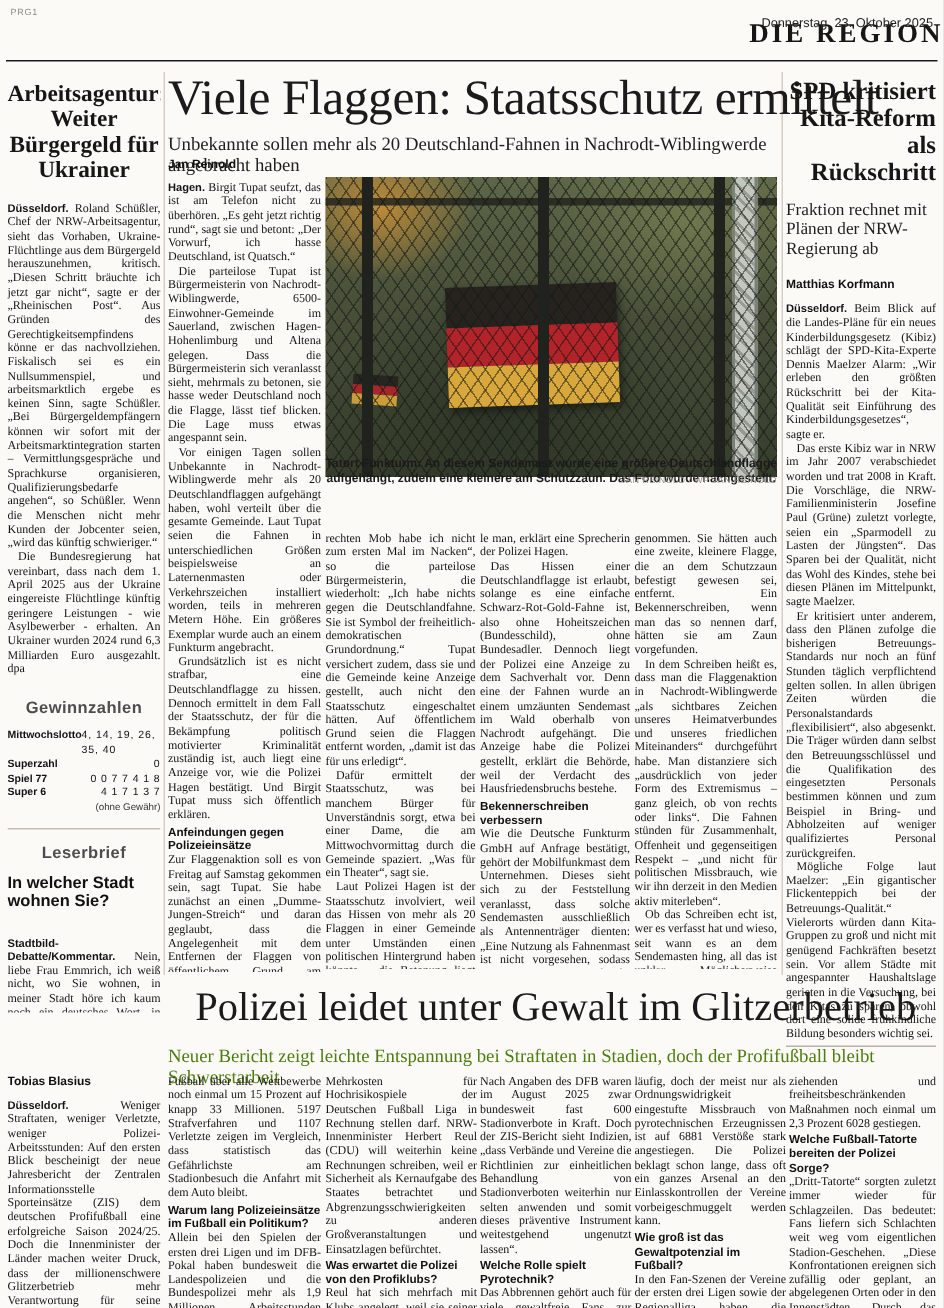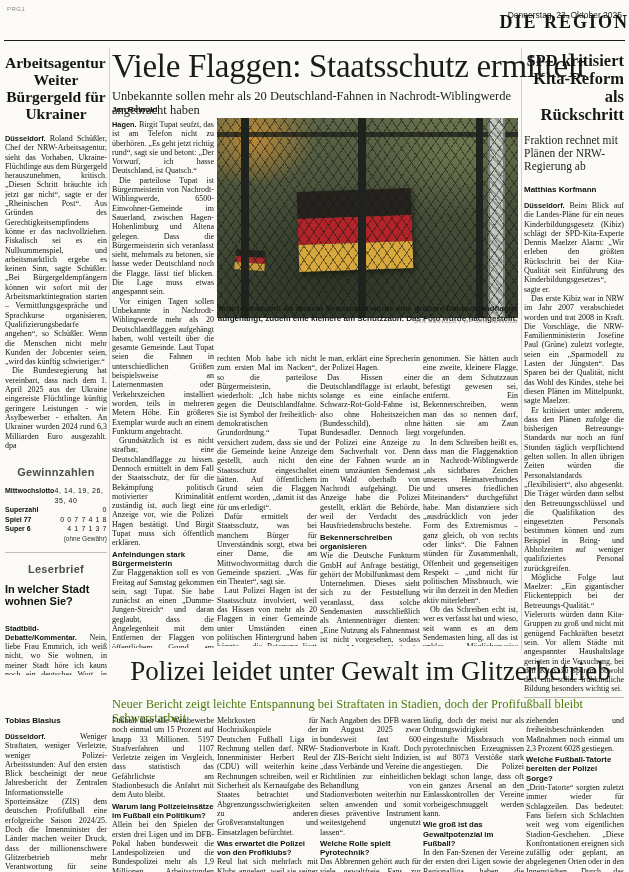--- a/index.html
+++ b/index.html
@@ -139,21 +139,21 @@
   <div class="main">
     <div class="main-h1">Viele Flaggen: Staatsschutz ermittelt</div>
     <div class="main-sub">Unbekannte sollen mehr als 20 Deutschland-Fahnen in Nachrodt-Wiblingwerde angebracht haben</div>
     <div class="byline main-byline">Jan Reinold</div>
 
     <div class="mcol col1 body">
         <p class="noind"><b>Hagen. </b>Birgit Tupat seufzt, das ist am Telefon nicht zu überhören. „Es geht jetzt richtig rund“, sagt sie und betont: „Der Vorwurf, ich hasse Deutschland, ist Quatsch.“</p>
         <p>Die parteilose Tupat ist Bürgermeisterin von Nachrodt-Wiblingwerde, 6500-Einwohner-Gemeinde im Sauerland, zwischen Hagen-Hohenlimburg und Altena gelegen. Dass die Bürgermeisterin sich veranlasst sieht, mehrmals zu betonen, sie hasse weder Deutschland noch die Flagge, lässt tief blicken. Die Lage muss etwas angespannt sein.</p>
         <p>Vor einigen Tagen sollen Unbekannte in Nachrodt-Wiblingwerde mehr als 20 Deutschlandflaggen aufgehängt haben, wohl verteilt über die gesamte Gemeinde. Laut Tupat seien die Fahnen in unterschiedlichen Größen beispielsweise an Laternenmasten oder Verkehrszeichen installiert worden, teils in mehreren Metern Höhe. Ein größeres Exemplar wurde auch an einem Funkturm angebracht.</p>
         <p>Grundsätzlich ist es nicht strafbar, eine Deutschlandflagge zu hissen. Dennoch ermittelt in dem Fall der Staatsschutz, der für die Bekämpfung politisch motivierter Kriminalität zuständig ist, auch liegt eine Anzeige vor, wie die Polizei Hagen bestätigt. Und Birgit Tupat muss sich öffentlich erklären.</p>
-        <div class="subhead">Anfeindungen stark Bürgermeisterin</div>
+        <div class="subhead">Anfeindungen gegen Polizeieinsätze</div>
         <p>Zur Flaggenaktion soll es von Freitag auf Samstag gekommen sein, sagt Tupat. Sie habe zunächst an einen „Dumme-Jungen-Streich“ und daran geglaubt, dass die Angelegenheit mit dem Entfernen der Flaggen von öffentlichem Grund am vergangenen Montag erledigt wäre. So einfach war es aber nicht.</p>
       </div>
 
     <div class="photo">
       <div class="ph-rail"></div>
       <div class="ph-tower"></div>
       <div class="ph-flag">
         <div style="background:#26231f"></div>
         <div style="background:#b3242a"></div>
         <div style="background:#d9a83c"></div>
@@ -172,21 +172,21 @@
     </div>
 
     <div class="mcol col2 body">
         <p class="noind">rechten Mob habe ich nicht zum ersten Mal im Nacken“, so die parteilose Bürgermeisterin, die wiederholt: „Ich habe nichts gegen die Deutschlandfahne. Sie ist Symbol der freiheitlich-demokratischen Grundordnung.“ Tupat versichert zudem, dass sie und die Gemeinde keine Anzeige gestellt, auch nicht den Staatsschutz eingeschaltet hätten. Auf öffentlichem Grund seien die Flaggen entfernt worden, „damit ist das für uns erledigt“.</p>
         <p>Dafür ermittelt der Staatsschutz, was bei manchem Bürger für Unverständnis sorgt, etwa bei einer Dame, die am Mittwochvormittag durch die Gemeinde spaziert. „Was für ein Theater“, sagt sie.</p>
         <p>Laut Polizei Hagen ist der Staatsschutz involviert, weil das Hissen von mehr als 20 Flaggen in einer Gemeinde unter Umständen einen politischen Hintergrund haben könnte – die Betonung liegt auf: haben könnte. In der Pressestelle der Polizei ist man (ähnlich wie Tupat) darum bemüht, die wohl teils wilde Diskussion über die Flaggenaktion und die Ermittlungen des Staatsschutzes einzufangen. Der Staatsschutz habe eine „niedrige Einschreitschwelle“. Sobald auch nur der leiseste Verdacht aufkomme, es könne eine politische Motivation hinter einer Straftat stehen, ermitte-</p>
       </div>
     <div class="mcol col3 body">
         <p class="noind">le man, erklärt eine Sprecherin der Polizei Hagen.</p>
         <p>Das Hissen einer Deutschlandflagge ist erlaubt, solange es eine einfache Schwarz-Rot-Gold-Fahne ist, also ohne Hoheitszeichen (Bundesschild), ohne Bundesadler. Dennoch liegt der Polizei eine Anzeige zu dem Sachverhalt vor. Denn eine der Fahnen wurde an einem umzäunten Sendemast im Wald oberhalb von Nachrodt aufgehängt. Die Anzeige habe die Polizei gestellt, erklärt die Behörde, weil der Verdacht des Hausfriedensbruchs bestehe.</p>
-        <div class="subhead">Bekennerschreiben organisieren</div>
+        <div class="subhead">Bekennerschreiben verbessern</div>
         <p>Wie die Deutsche Funkturm GmbH auf Anfrage bestätigt, gehört der Mobilfunkmast dem Unternehmen. Dieses sieht sich zu der Feststellung veranlasst, dass solche Sendemasten ausschließlich als Antennenträger dienten: „Eine Nutzung als Fahnenmast ist nicht vorgesehen, sodass unser Mast in Nachrodt-Wiblingwerde kurzfristig und unrechtmäßig zweckentfremdet wurde.“ Die Fahne sei inzwischen von einem Dienstleister entfernt worden.</p>
       </div>
     <div class="mcol col4 body">
         <p class="noind">genommen. Sie hätten auch eine zweite, kleinere Flagge, die an dem Schutzzaun befestigt gewesen sei, entfernt. Ein Bekennerschreiben, wenn man das so nennen darf, hätten sie am Zaun vorgefunden.</p>
         <p>In dem Schreiben heißt es, dass man die Flaggenaktion in Nachrodt-Wiblingwerde „als sichtbares Zeichen unseres Heimatverbundes und unseres friedlichen Miteinanders“ durchgeführt habe. Man distanziere sich „ausdrücklich von jeder Form des Extremismus – ganz gleich, ob von rechts oder links“. Die Fahnen stünden für Zusammenhalt, Offenheit und gegenseitigen Respekt – „und nicht für politischen Missbrauch, wie wir ihn derzeit in den Medien aktiv miterleben“.</p>
         <p>Ob das Schreiben echt ist, wer es verfasst hat und wieso, seit wann es an dem Sendemasten hing, all das ist unklar. Möglicherweise wurde es nachträglich angebracht. Denn die Polizei, die mitteilt, das Schreiben nicht zu kennen, war laut eigener Aussage am vergangenen Montag am Tatort. Da habe man nur die Flaggen entdeckt, zudem am Zaun ein anderes Schriftstück. Darauf habe es in schwarz-rot-goldenen Buchstaben geheißen: „National Stolz (sic!) ist kein Verbrechen.“</p>
       </div>
   </div>
 
   <div class="rightcol">
@@ -221,21 +221,21 @@
       <p class="noind">Mehrkosten für Hochrisikospiele der Deutschen Fußball Liga in Rechnung stellen darf. NRW-Innenminister Herbert Reul (CDU) will weiterhin keine Rechnungen schreiben, weil er Sicherheit als Kernaufgabe des Staates betrachtet und Abgrenzungsschwierigkeiten zu anderen Großveranstaltungen und Einsatzlagen befürchtet.</p>
       <div class="subhead">Was erwartet die Polizei von den Profiklubs?</div>
       <p>Reul hat sich mehrfach mit Klubs angelegt, weil sie seiner Ansicht nach zu nachsichtig mit Gewalttätern in der oft einflussreichen Ultra-Szene umgingen. Bei Einlasskontrollen, Stadionverboten oder Pyrotechnik werde zu oft weggesehen.</p>
     </div>
   <div class="bcol bD body">
       <p class="noind">Nach Angaben des DFB waren im August 2025 zwar bundesweit fast 600 Stadionverbote in Kraft. Doch der ZIS-Bericht sieht Indizien, „dass Verbände und Vereine die Richtlinien zur einheitlichen Behandlung von Stadionverboten weiterhin nur selten anwenden und somit dieses präventive Instrument weitestgehend ungenutzt lassen“.</p>
       <div class="subhead">Welche Rolle spielt Pyrotechnik?</div>
       <p>Das Abbrennen gehört auch für viele gewaltfreie Fans zur Einstimmung aufs Spiel. Wegen der Verbrennungsgefahren sind bengalische Fackeln im Zuschauerblock jedoch verboten. Die harten Verstöße gegen das Gesetz über explosionsgefährliche Stoffe sind zwar rück-</p>
     </div>
   <div class="bcol bE body">
-      <p class="noind">läufig, doch der meist nur als Ordnungswidrigkeit eingestufte Missbrauch von pyrotechnischen Erzeugnissen ist auf 8073 Verstöße stark angestiegen. Die Polizei beklagt schon lange, dass oft ein ganzes Arsenal an den Einlasskontrollen der Vereine vorbeigeschmuggelt werden kann.</p>
+      <p class="noind">läufig, doch der meist nur als Ordnungswidrigkeit eingestufte Missbrauch von pyrotechnischen Erzeugnissen ist auf 6881 Verstöße stark angestiegen. Die Polizei beklagt schon lange, dass oft ein ganzes Arsenal an den Einlasskontrollen der Vereine vorbeigeschmuggelt werden kann.</p>
       <div class="subhead">Wie groß ist das Gewaltpotenzial im Fußball?</div>
       <p>In den Fan-Szenen der Vereine der ersten drei Ligen sowie der Regionalliga haben die Polizeibehörden inzwischen 18.000 Personen (plus 280) auf dem Schirm, die zu Gewalt neigen oder diese gar aktiv suchen. Trotz eines Rückgangs an Strafverfahren ist die Zahl der freiheitsent-</p>
     </div>
   <div class="bcol bF body">
       <p class="noind">ziehenden und freiheitsbeschränkenden Maßnahmen noch einmal um 2,3 Prozent 6028 gestiegen.</p>
       <div class="subhead">Welche Fußball-Tatorte bereiten der Polizei Sorge?</div>
       <p>„Dritt-Tatorte“ sorgten zuletzt immer wieder für Schlagzeilen. Das bedeutet: Fans liefern sich Schlachten weit weg vom eigentlichen Stadion-Geschehen. „Diese Konfrontationen ereignen sich zufällig oder geplant, an abgelegenen Orten oder in den Innenstädten. Durch das außerordentlich hohe Maß an krimineller Energie und damit verbundenen dynamischen Verläufen werden vielfach auch unbeteiligte Dritte einer unmittelbaren Gefahr ausgesetzt“, heißt es im ZIS-Bericht.</p>
     </div>
 
 </div>

